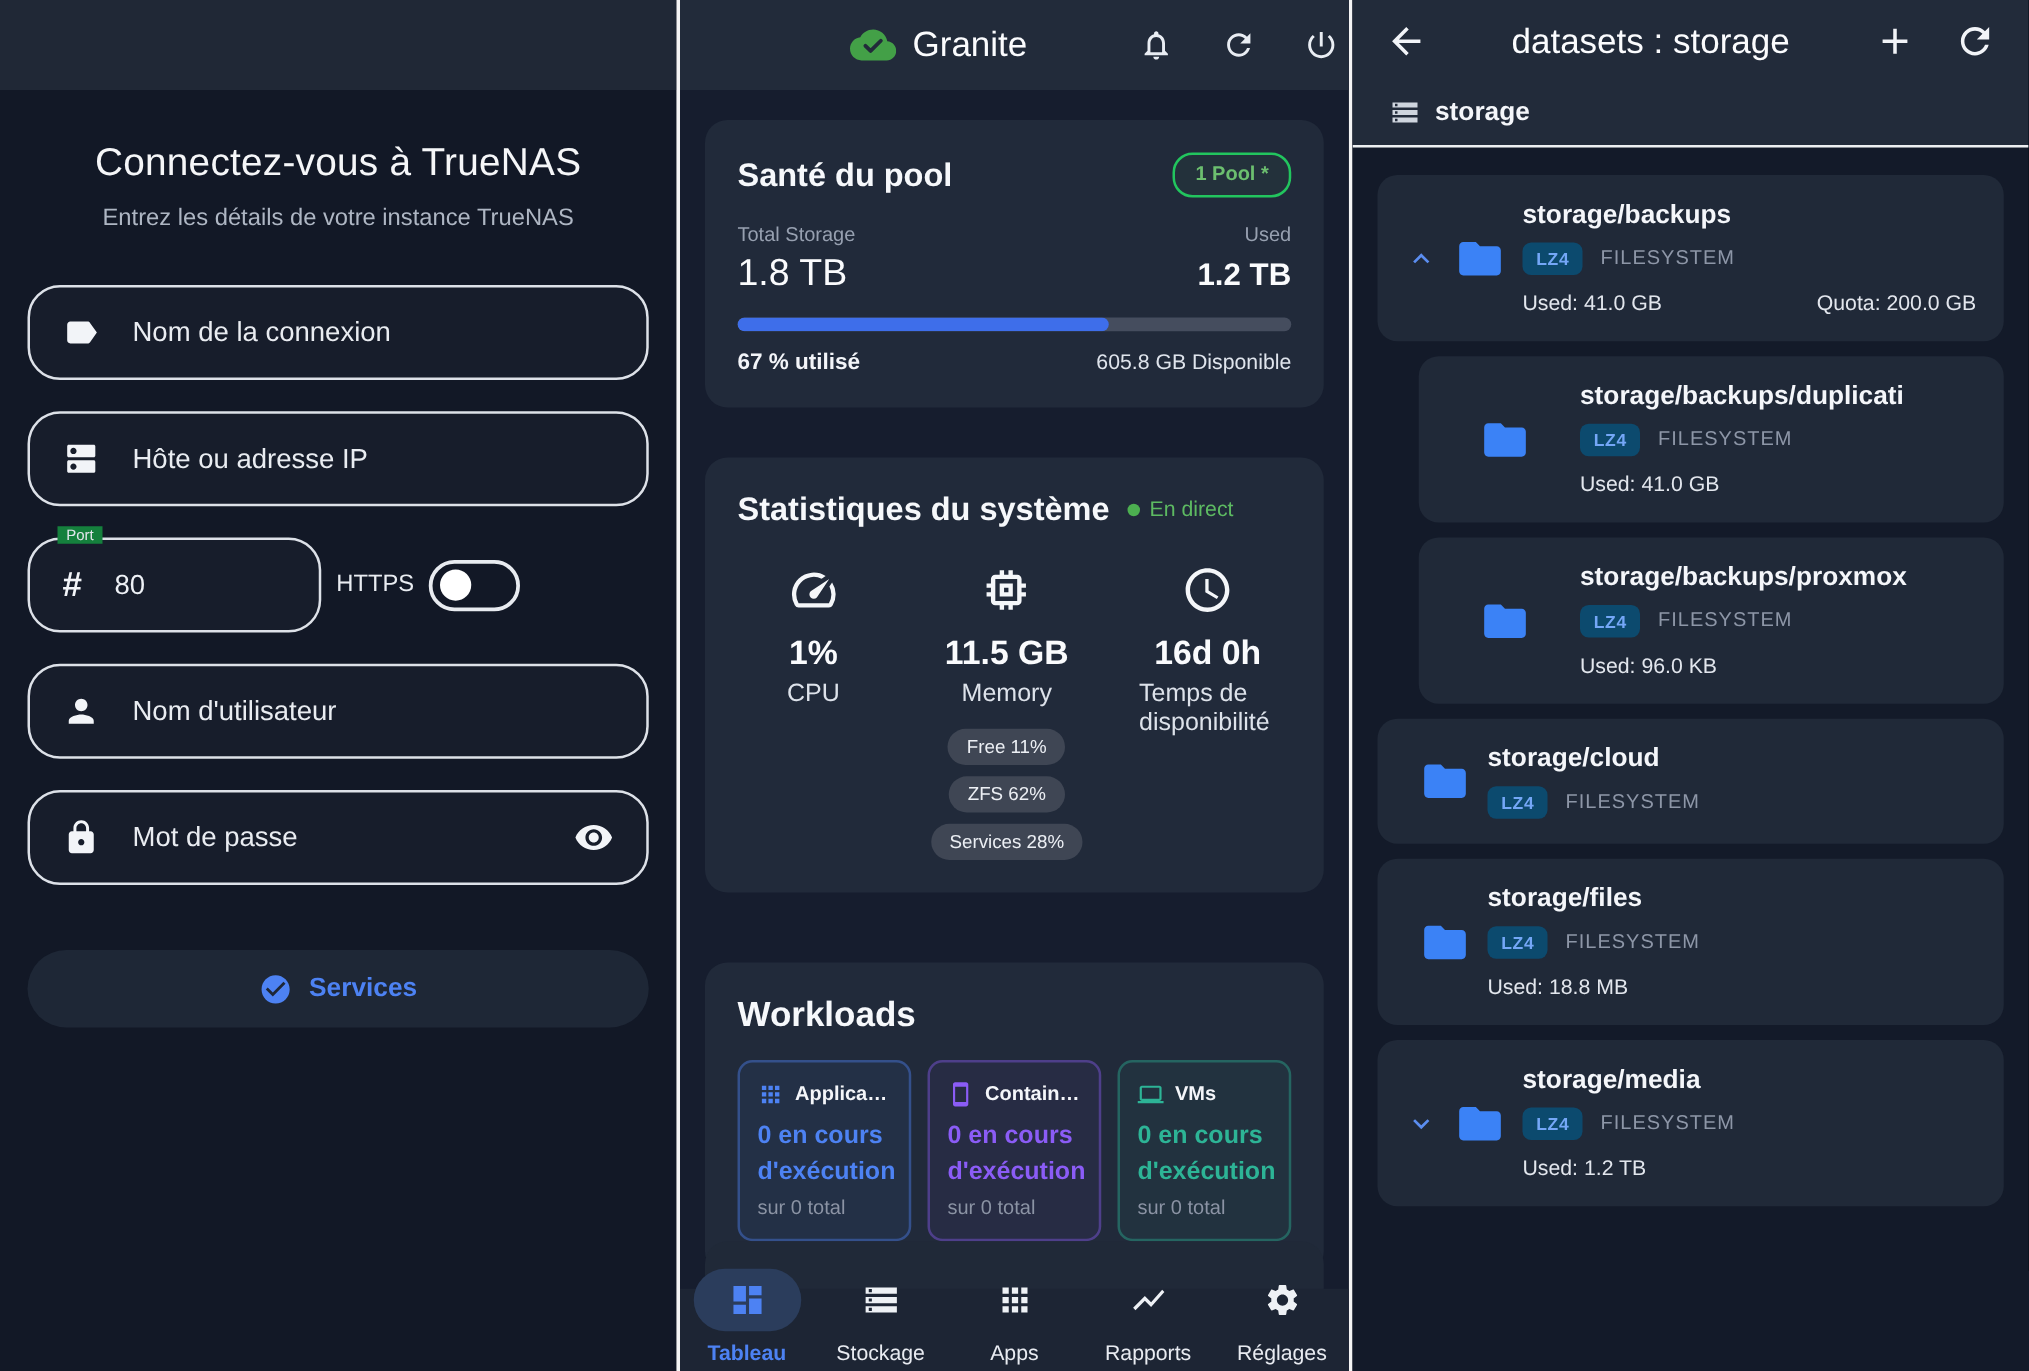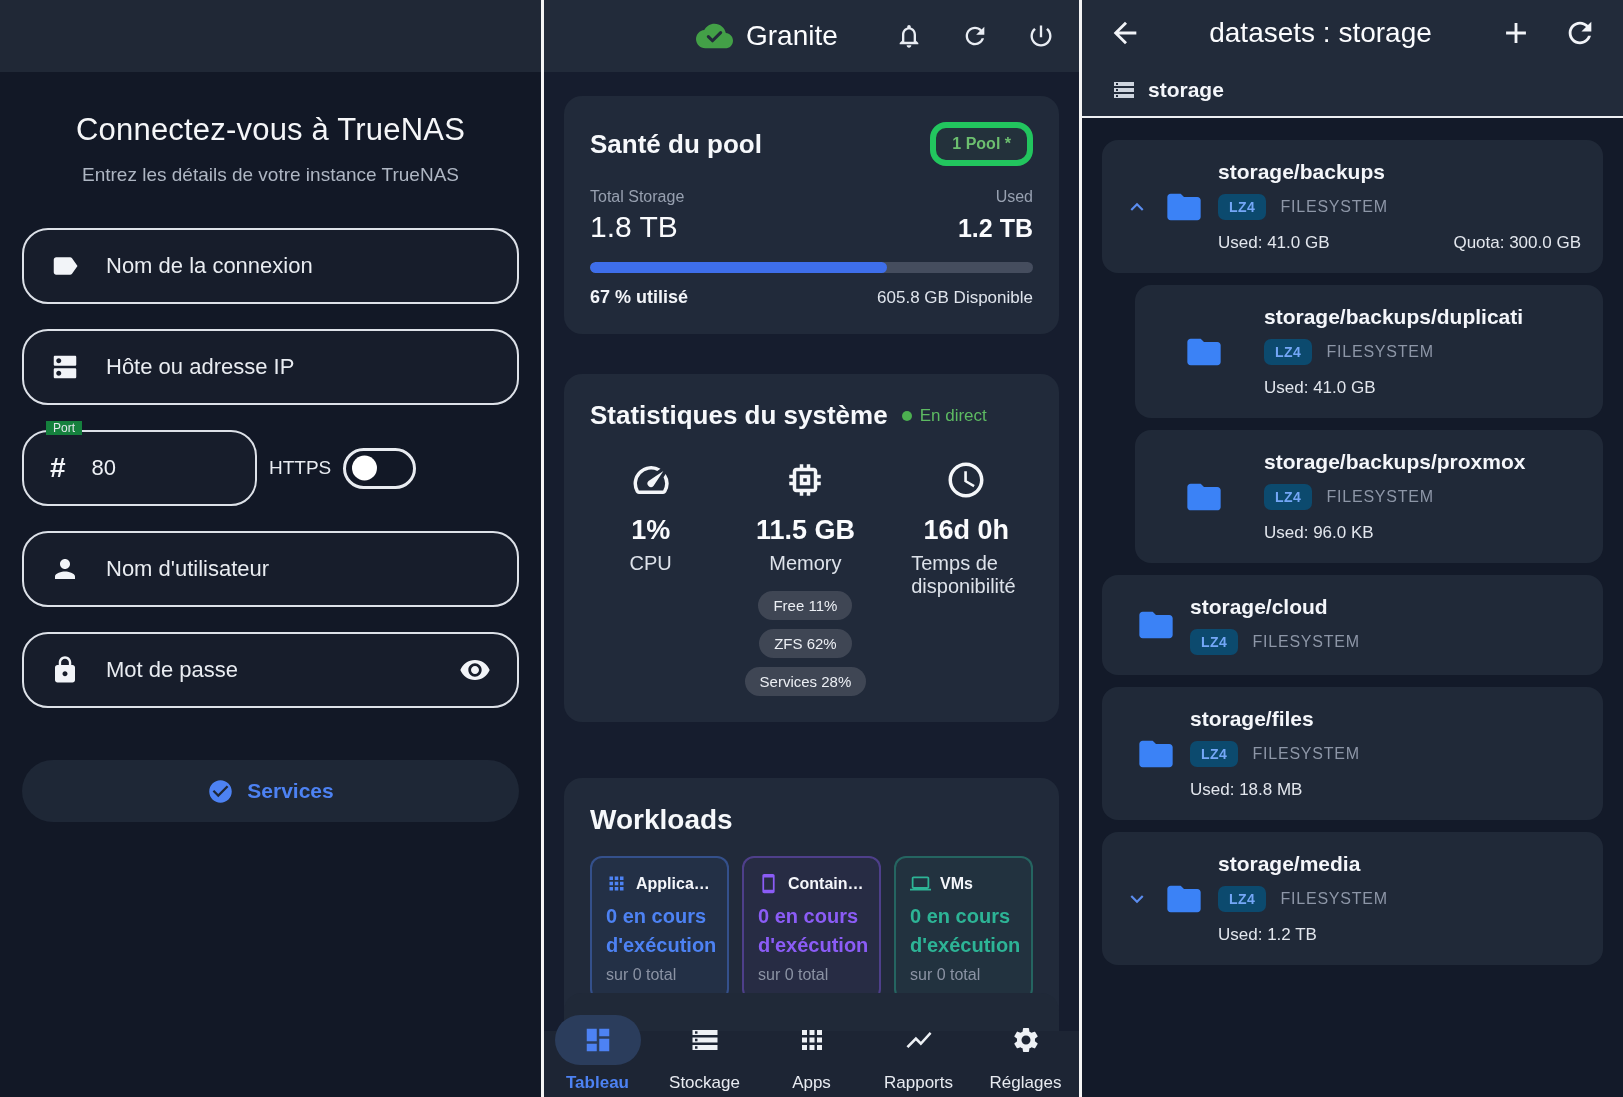--- a/index.html
+++ b/index.html
@@ -46,33 +46,33 @@
   .eye svg { width:100%; height:100%; fill:#f2f4f8; }
   .connect-btn {
     margin-top:52px; height:62px; border-radius:31px; background:#1e2736; border:none;
     width:100%; display:flex; align-items:center; justify-content:center; gap:13px; cursor:pointer;
   }
   .connect-btn svg { width:27px; height:27px; fill:#4d82f3; }
   .connect-btn span { font-size:21px; font-weight:700; color:#4d82f3; }
 
   
   .mid { flex:0 0 535px; background:#161d2e; }
-  .mid-header { height:72px; background:#222b3a; display:flex; align-items:center; padding:0 24px; }
+  .mid-header { height:72px; background:#222b3a; display:flex; align-items:center; padding:0 8px; }
   .server-chip { display:flex; align-items:center; gap:13px; margin-left:128px; }
   .server-chip svg.cloud { width:37px; height:28px; }
   .server-name { font-size:28px; font-weight:500; color:#fbfcfe; }
   .hicons { margin-left:auto; display:flex; align-items:center; gap:38px; }
   .hicons .hicon { width:28px; height:28px; }
   .hicons .hicon svg { width:100%; height:100%; fill:#e9edf3; }
   .mid-body { padding:24px 20px 0; }
   .card { background:#212a3a; border-radius:18px; padding:26px; }
   .pool-title-row { display:flex; align-items:center; justify-content:space-between; }
   .card-title { font-size:26px; font-weight:700; color:#f6f8fb; }
   .pool-badge {
-    border:6px solid #22c55e; color:#6cbf6f; font-size:16px; font-weight:700;
+    border:2px solid #22c55e; color:#6cbf6f; font-size:16px; font-weight:700;
     border-radius:16px; padding:7px 16px; background:rgba(76,175,80,0.06);
   }
   .pool-labels { display:flex; justify-content:space-between; margin-top:22px; font-size:16px; color:#97a0b0; }
   .pool-values { display:flex; justify-content:space-between; align-items:baseline; margin-top:4px; }
   .pool-total { font-size:30px; font-weight:400; color:#fafbfd; }
   .pool-used { font-size:25px; font-weight:700; color:#fafbfd; }
   .pool-bar { margin-top:18px; height:11px; border-radius:6px; background:#454d5e; overflow:hidden; }
   .pool-bar-fill { height:100%; border-radius:6px; background:#3e6eea; width:0; }
   .pool-bottom { display:flex; justify-content:space-between; margin-top:14px; align-items:center; }
   .pool-pct { font-size:18px; font-weight:700; color:#f3f5f9; }
@@ -451,21 +451,21 @@
             </svg>
         </span>
         <div class="ds-content">
           <div class="ds-title">storage/backups</div>
           <div class="ds-meta">
             <span class="lz4">LZ4</span>
             <span class="fstype">FILESYSTEM</span>
           </div>
           <div class="ds-used-row">
             <span>Used: 41.0 GB</span>
-            <span>Quota: 300.0 GB</span>
+            <span>Quota: 200.0 GB</span>
           </div>
         </div>
       </div>
 
       <div class="ds-card child">
         <span class="folder">
           <svg viewBox="0 0 24 24">
               <path d="M10 4H4c-1.1 0-1.99.9-1.99 2L2 18c0 1.1.9 2 2 2h16c1.1 0 2-.9 2-2V8c0-1.1-.9-2-2-2h-8l-2-2z"></path>
             </svg>
         </span>

